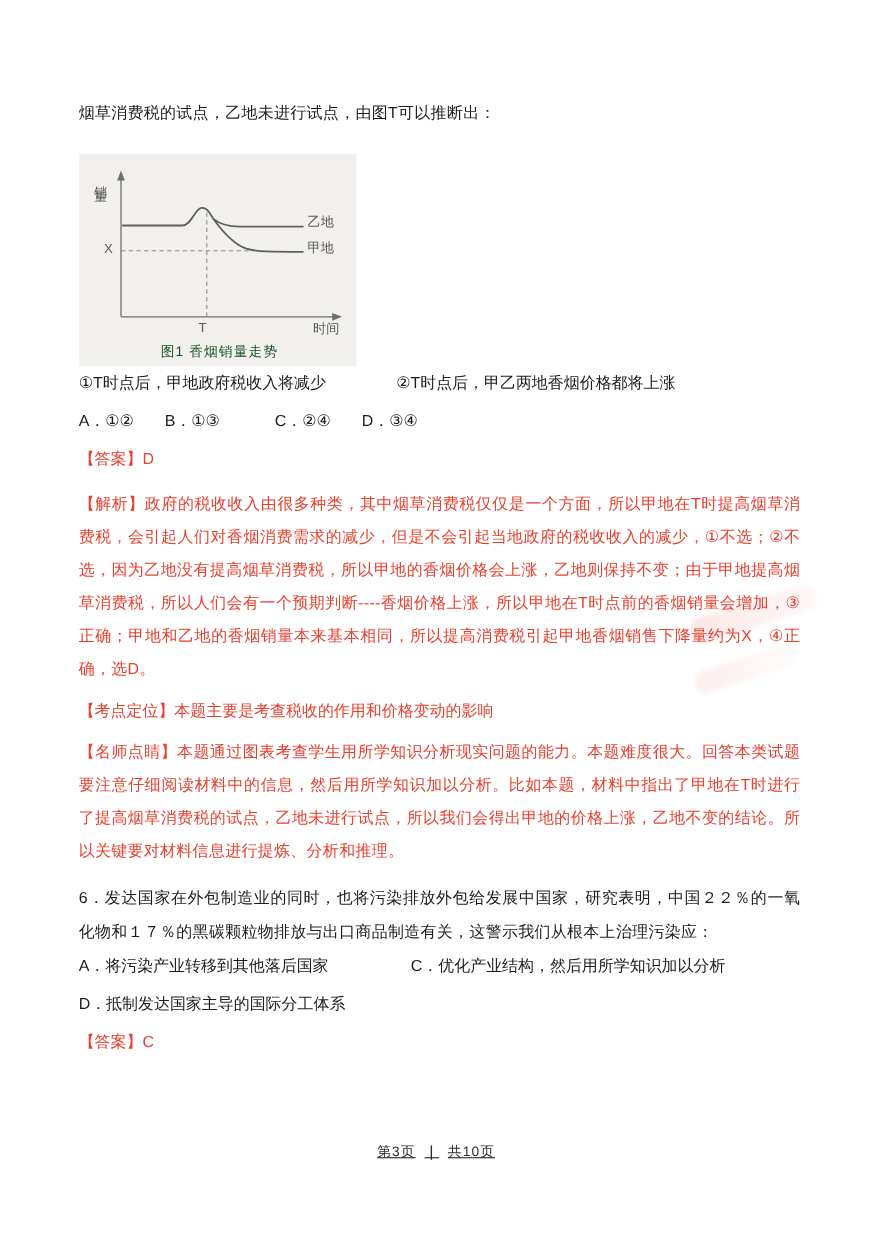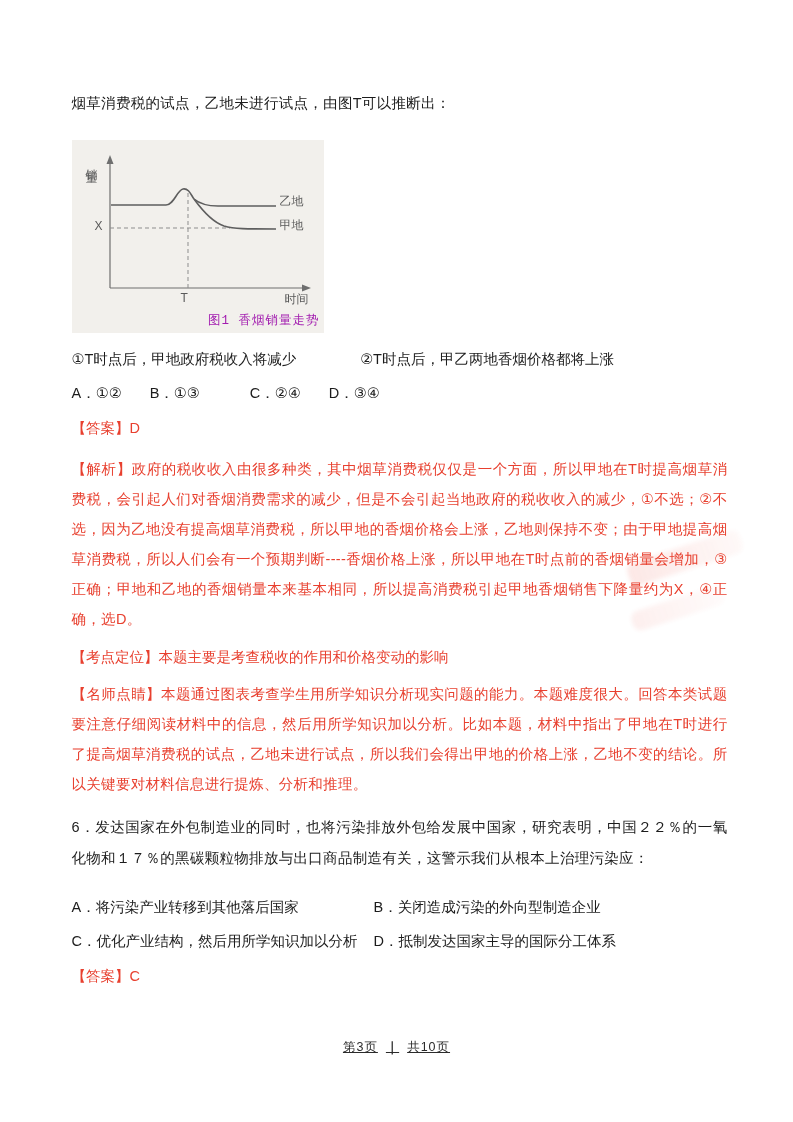--- a/index.html
+++ b/index.html
@@ -18,35 +18,35 @@
   .scan { background:#f2f0ec; width:252px; padding:8px 4px 4px 8px; margin-top:26px; }
   .chart-area { position:relative; width:238px; height:160px; }
   .chart-area svg { position:absolute; left:0; top:0; }
   .fig-lbl { position:absolute; font-size:12px; color:#5a5a5a; line-height:1; white-space:nowrap; }
   .fig-ylab { left:6px; top:12px; writing-mode:vertical-rl; letter-spacing:3px; }
   .fig-xtick { left:101px; top:144px; }
   .fig-ytick { left:15px; top:72px; }
   .fig-xlab { left:205px; top:145px; }
   .fig-line-top { left:200px; top:47px; }
   .fig-line-bottom { left:200px; top:71px; }
-  .fig-caption { text-align:right; font-size:12.5px; color:#a21caf; margin-top:4px; letter-spacing:1px;font-family:Liberation Mono, monospace; }
+  .fig-caption { text-align:center; font-size:12.5px; color:#14532d; margin-top:4px; letter-spacing:1px; }
 
-  .stmt-row { display:flex; margin-top:15px; font-size:14.5px; line-height:22px; }
+  .stmt-row { display:flex; margin-top:5px; font-size:14.5px; line-height:22px; }
   .stmt-row .stmt:first-child { width:44%; flex:none; }
 
   .choices-row { display:flex; gap:28px; margin-top:12px; font-size:14.5px; line-height:22px; }
   .choices-row .choice:nth-child(3) { margin-left:22px; }
 
   .answer-line { margin-top:13px; font-size:14.5px; line-height:22px; }
   .analysis { margin-top:15px; }
   .exam-point { margin-top:10px; font-size:14.5px; line-height:26px; }
   .teacher-note { margin-top:9px; }
 
   .q6-stem { margin-top:13px; font-size:14.5px; line-height:31px; text-align:justify; letter-spacing:.3px; }
-  .opt-grid { display:grid; grid-template-columns:302px 1fr; row-gap:12px; margin-top:22px; font-size:14.5px; line-height:22px; }
+  .opt-grid { display:grid; grid-template-columns:302px 1fr; row-gap:12px; margin-top:4px; font-size:14.5px; line-height:22px; }
 
   .footer { position:absolute; left:0; right:0; bottom:66px; text-align:center; font-size:12.5px; color:#2b2b2b; letter-spacing:1px;text-decoration:underline; }
   .footer .sep { margin:0 8px; font-weight:bold; }
 
   .watermark { position:absolute; pointer-events:none; transform:rotate(-18deg); filter:blur(2px); border-radius:8px; }
   .wm1 { right:46px; top:546px; width:118px; height:24px; opacity:.22;
          background:linear-gradient(90deg, rgba(232,64,47,.55), rgba(232,64,47,.15)); }
   .wm2 { right:64px; top:598px; width:96px; height:20px; opacity:.16;
          background:linear-gradient(90deg, rgba(232,64,47,.5), rgba(232,64,47,.12)); }
 </style>
@@ -104,21 +104,20 @@
     <p class="para red analysis">【解析】政府的税收收入由很多种类，其中烟草消费税仅仅是一个方面，所以甲地在T时提高烟草消费税，会引起人们对香烟消费需求的减少，但是不会引起当地政府的税收收入的减少，①不选；②不选，因为乙地没有提高烟草消费税，所以甲地的香烟价格会上涨，乙地则保持不变；由于甲地提高烟草消费税，所以人们会有一个预期判断----香烟价格上涨，所以甲地在T时点前的香烟销量会增加，③正确；甲地和乙地的香烟销量本来基本相同，所以提高消费税引起甲地香烟销售下降量约为X，④正确，选D。</p>
 
     <p class="red exam-point">【考点定位】本题主要是考查税收的作用和价格变动的影响</p>
 
     <p class="para red teacher-note">【名师点睛】本题通过图表考查学生用所学知识分析现实问题的能力。本题难度很大。回答本类试题要注意仔细阅读材料中的信息，然后用所学知识加以分析。比如本题，材料中指出了甲地在T时进行了提高烟草消费税的试点，乙地未进行试点，所以我们会得出甲地的价格上涨，乙地不变的结论。所以关键要对材料信息进行提炼、分析和推理。</p>
 
     <p class="q6-stem">6．发达国家在外包制造业的同时，也将污染排放外包给发展中国家，研究表明，中国２２％的一氧化物和１７％的黑碳颗粒物排放与出口商品制造有关，这警示我们从根本上治理污染应：</p>
 
     <div class="opt-grid">
       <span>A．将污染产业转移到其他落后国家</span>
-      <span>B．关闭造成污染的外向型制造企业</span>
       <span>C．优化产业结构，然后用所学知识加以分析</span>
       <span>D．抵制发达国家主导的国际分工体系</span>
     </div>
 
     <p class="answer-line red">【答案】C</p>
 
   </div>
 
   <div class="watermark wm1"></div>
   <div class="watermark wm2"></div>

